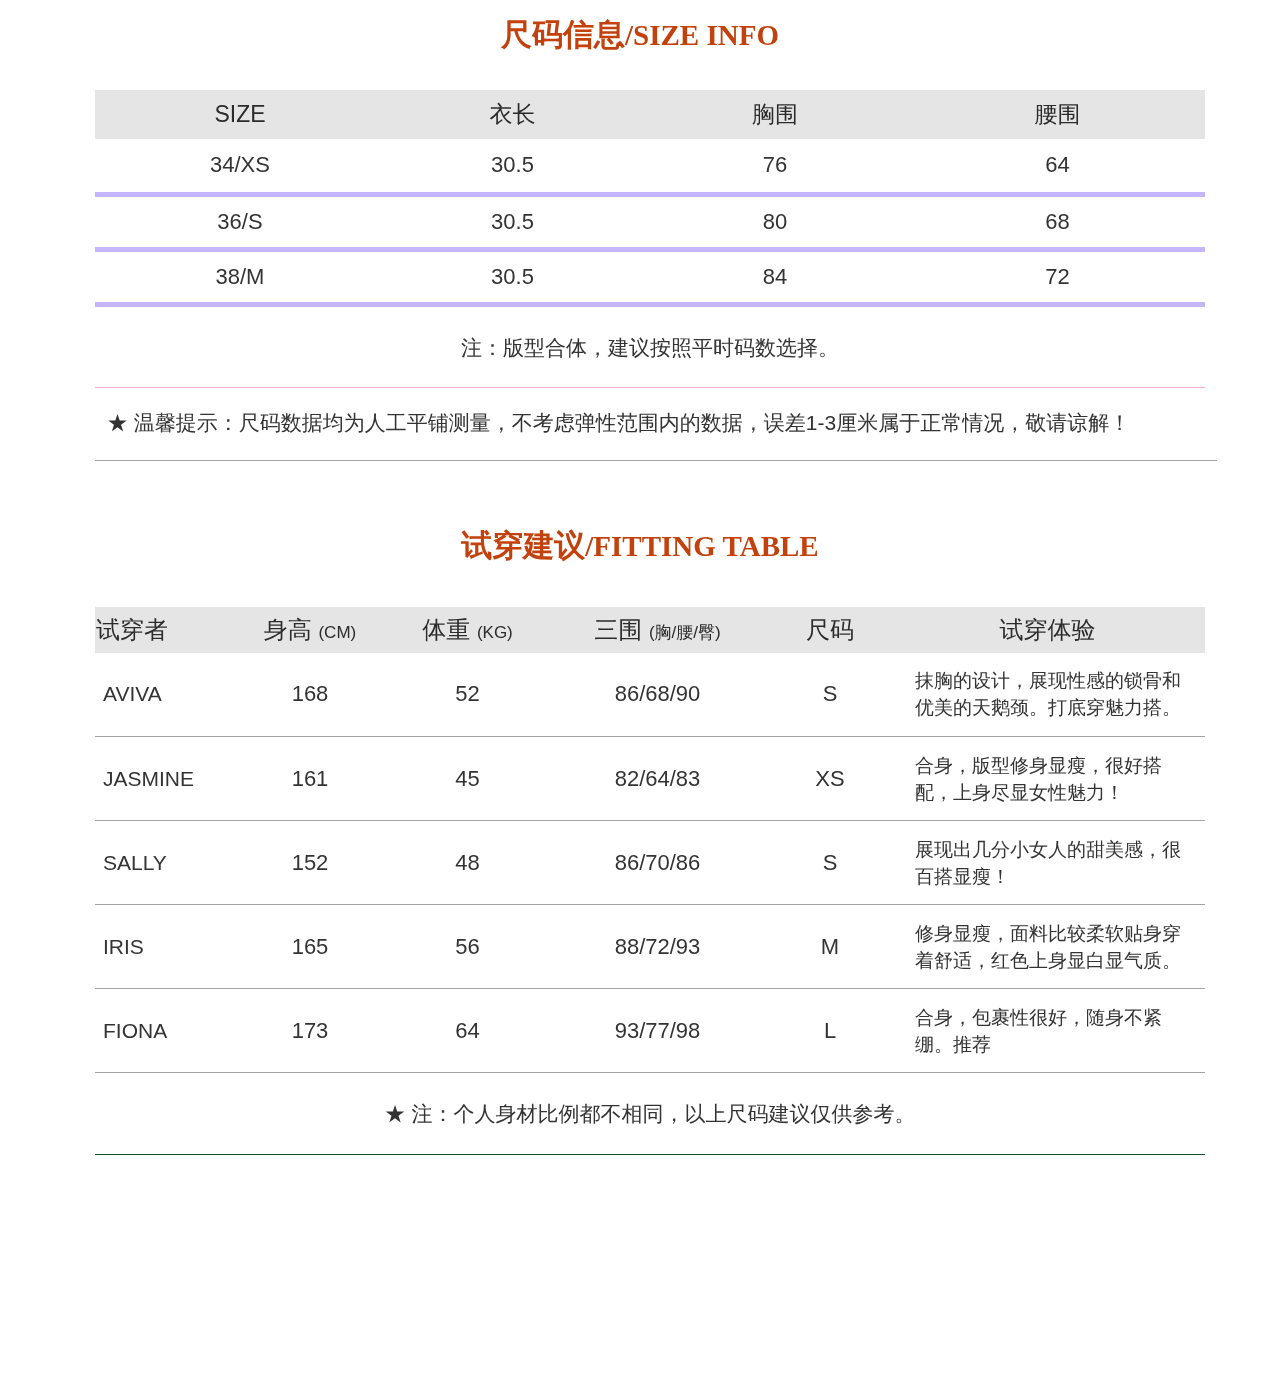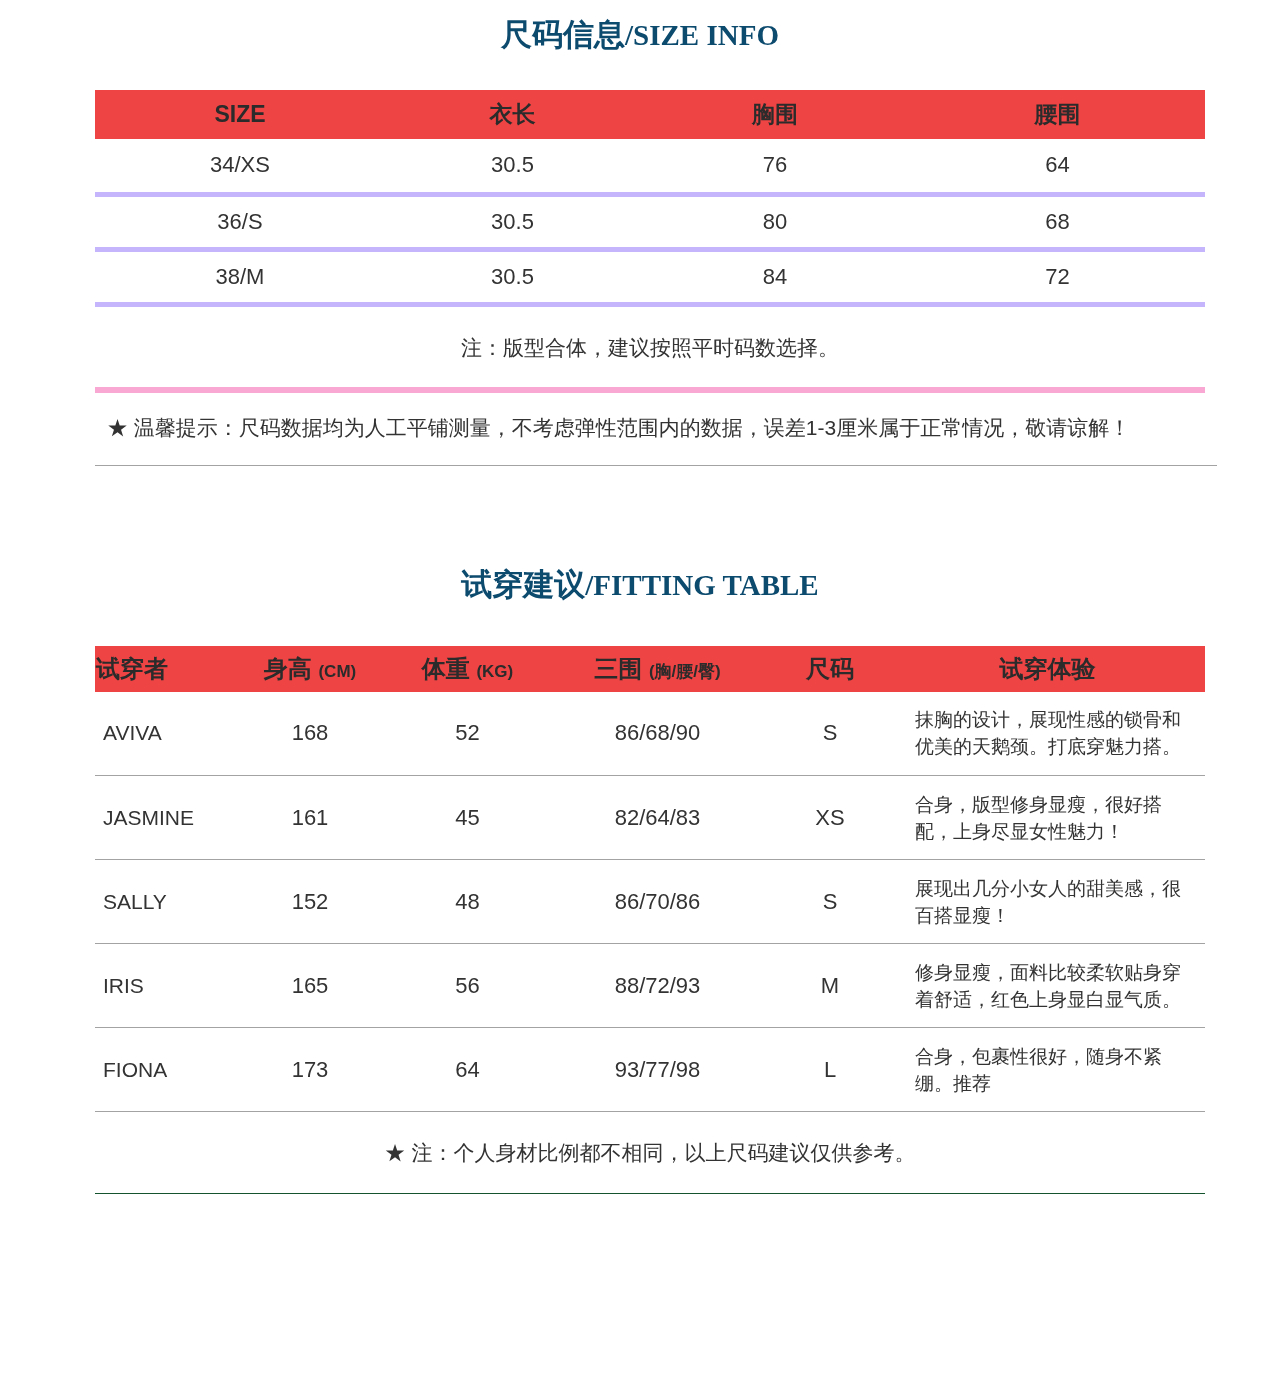--- a/index.html
+++ b/index.html
@@ -6,36 +6,36 @@
   html, body { margin: 0; padding: 0; }
   body {
     width: 1280px;
     min-height: 1381px;
     background: #ffffff;
     color: #333333;
     font-family: "Liberation Sans", sans-serif;
   }
   .sheet { padding-top: 10px; padding-bottom: 90px; }
 
-  .section-title { margin: 0; text-align: center; font-weight: bold; color: #0c4a6e; }
+  .section-title { margin: 0; text-align: center; font-weight: bold; color: #c2410c; }
   .section-title .cn { font-size: 31px; }
   .section-title .en { font-size: 29px; font-family: "Liberation Serif", serif; }
   .size-title { margin-top: 4px; }
-  .fitting-title { margin-top: 98px; }
+  .fitting-title { margin-top: 64px; }
 
   .tbl { width: 1110px; margin-left: 95px; border-collapse: collapse; table-layout: fixed; }
-  .tbl thead th { background: #ef4444; font-weight: bold; color: #2b2b2b; }
+  .tbl thead th { background: #e5e5e5; font-weight: normal; color: #2b2b2b; }
 
   .size-table { margin-top: 34px; }
   .size-table thead th { height: 49px; font-size: 23px; text-align: center; }
   .size-table tbody td { height: 55px; font-size: 22px; text-align: center; border-bottom: 5px solid #c4b5fd; }
 
   .size-note {
     width: 1110px; margin-left: 95px; text-align: center; font-size: 21px;
-    padding: 27px 0 25px; border-bottom: 6px solid #f9a8d4;
+    padding: 27px 0 25px; border-bottom: 1px solid #f9a8d4;
   }
   .size-tip {
     width: 1122px; margin-left: 95px; font-size: 21px;
     padding: 21px 0 23px 12px; border-bottom: 1px solid #a3a3a3;
   }
 
   .fit-table { margin-top: 40px; }
   .fit-table thead th { height: 46px; font-size: 24px; text-align: center; }
   .fit-table thead th .sub { font-size: 17px; }
   .fit-table thead th.h-left { text-align: left; }

